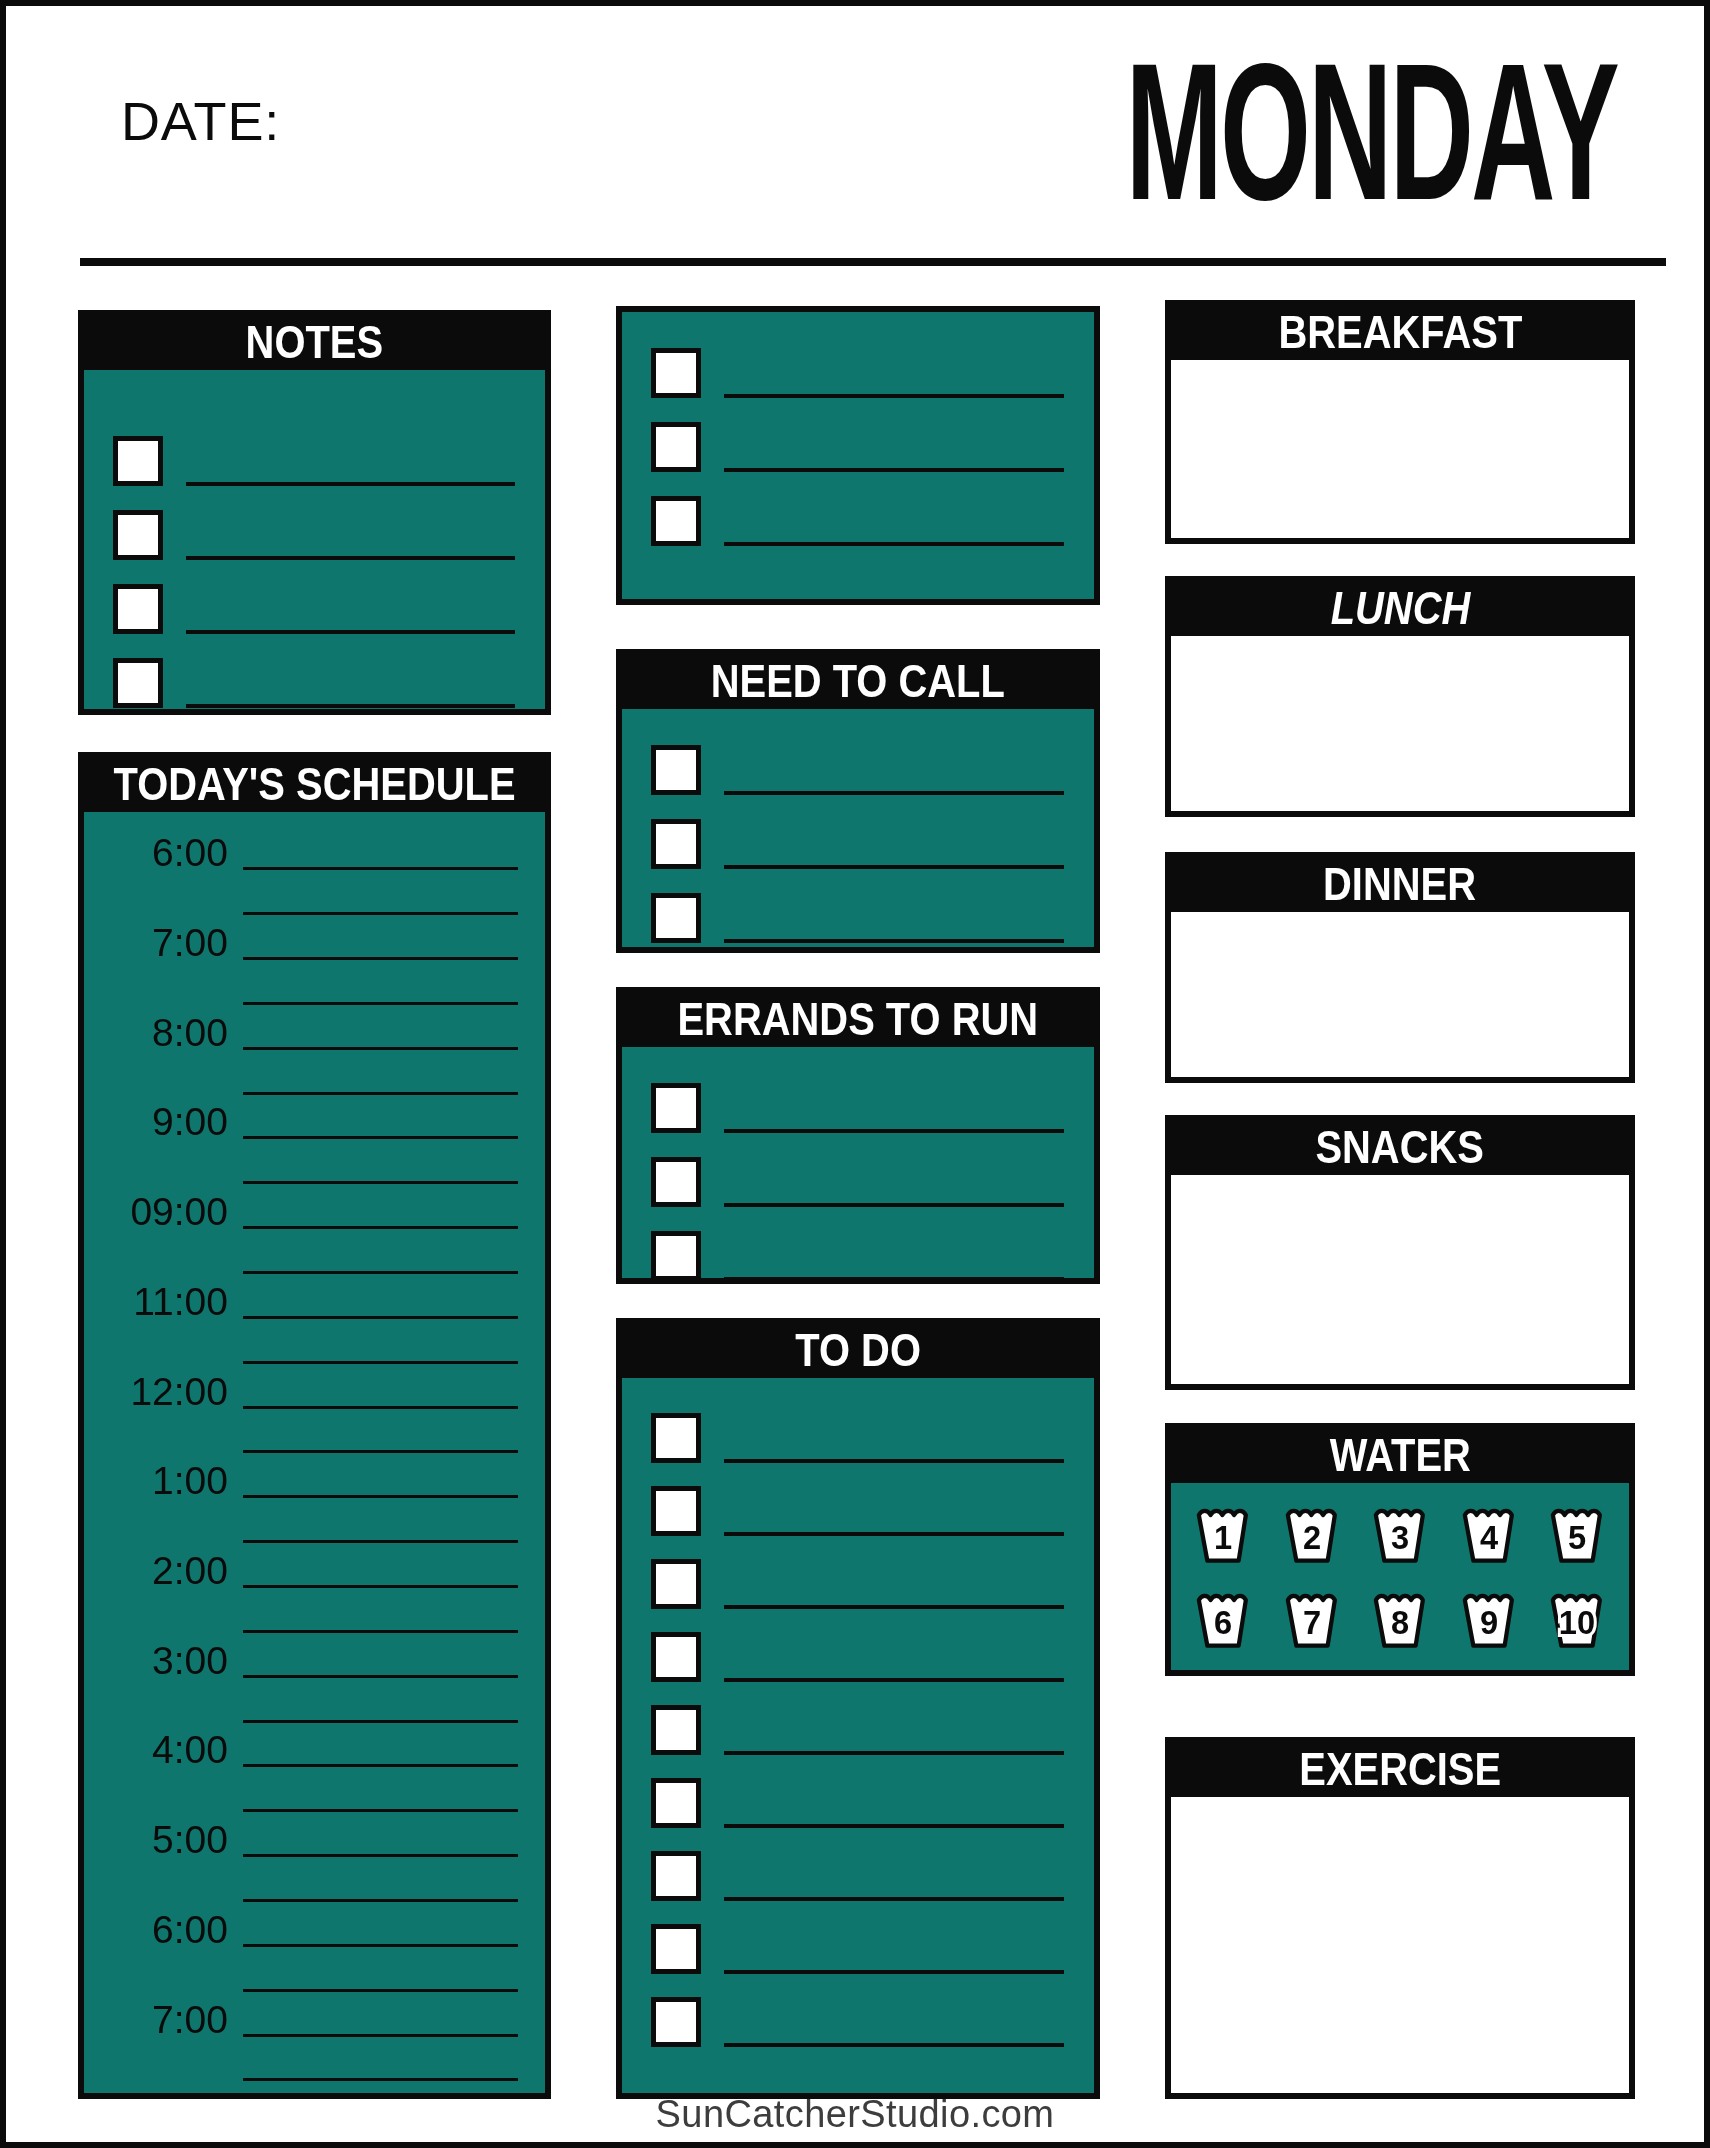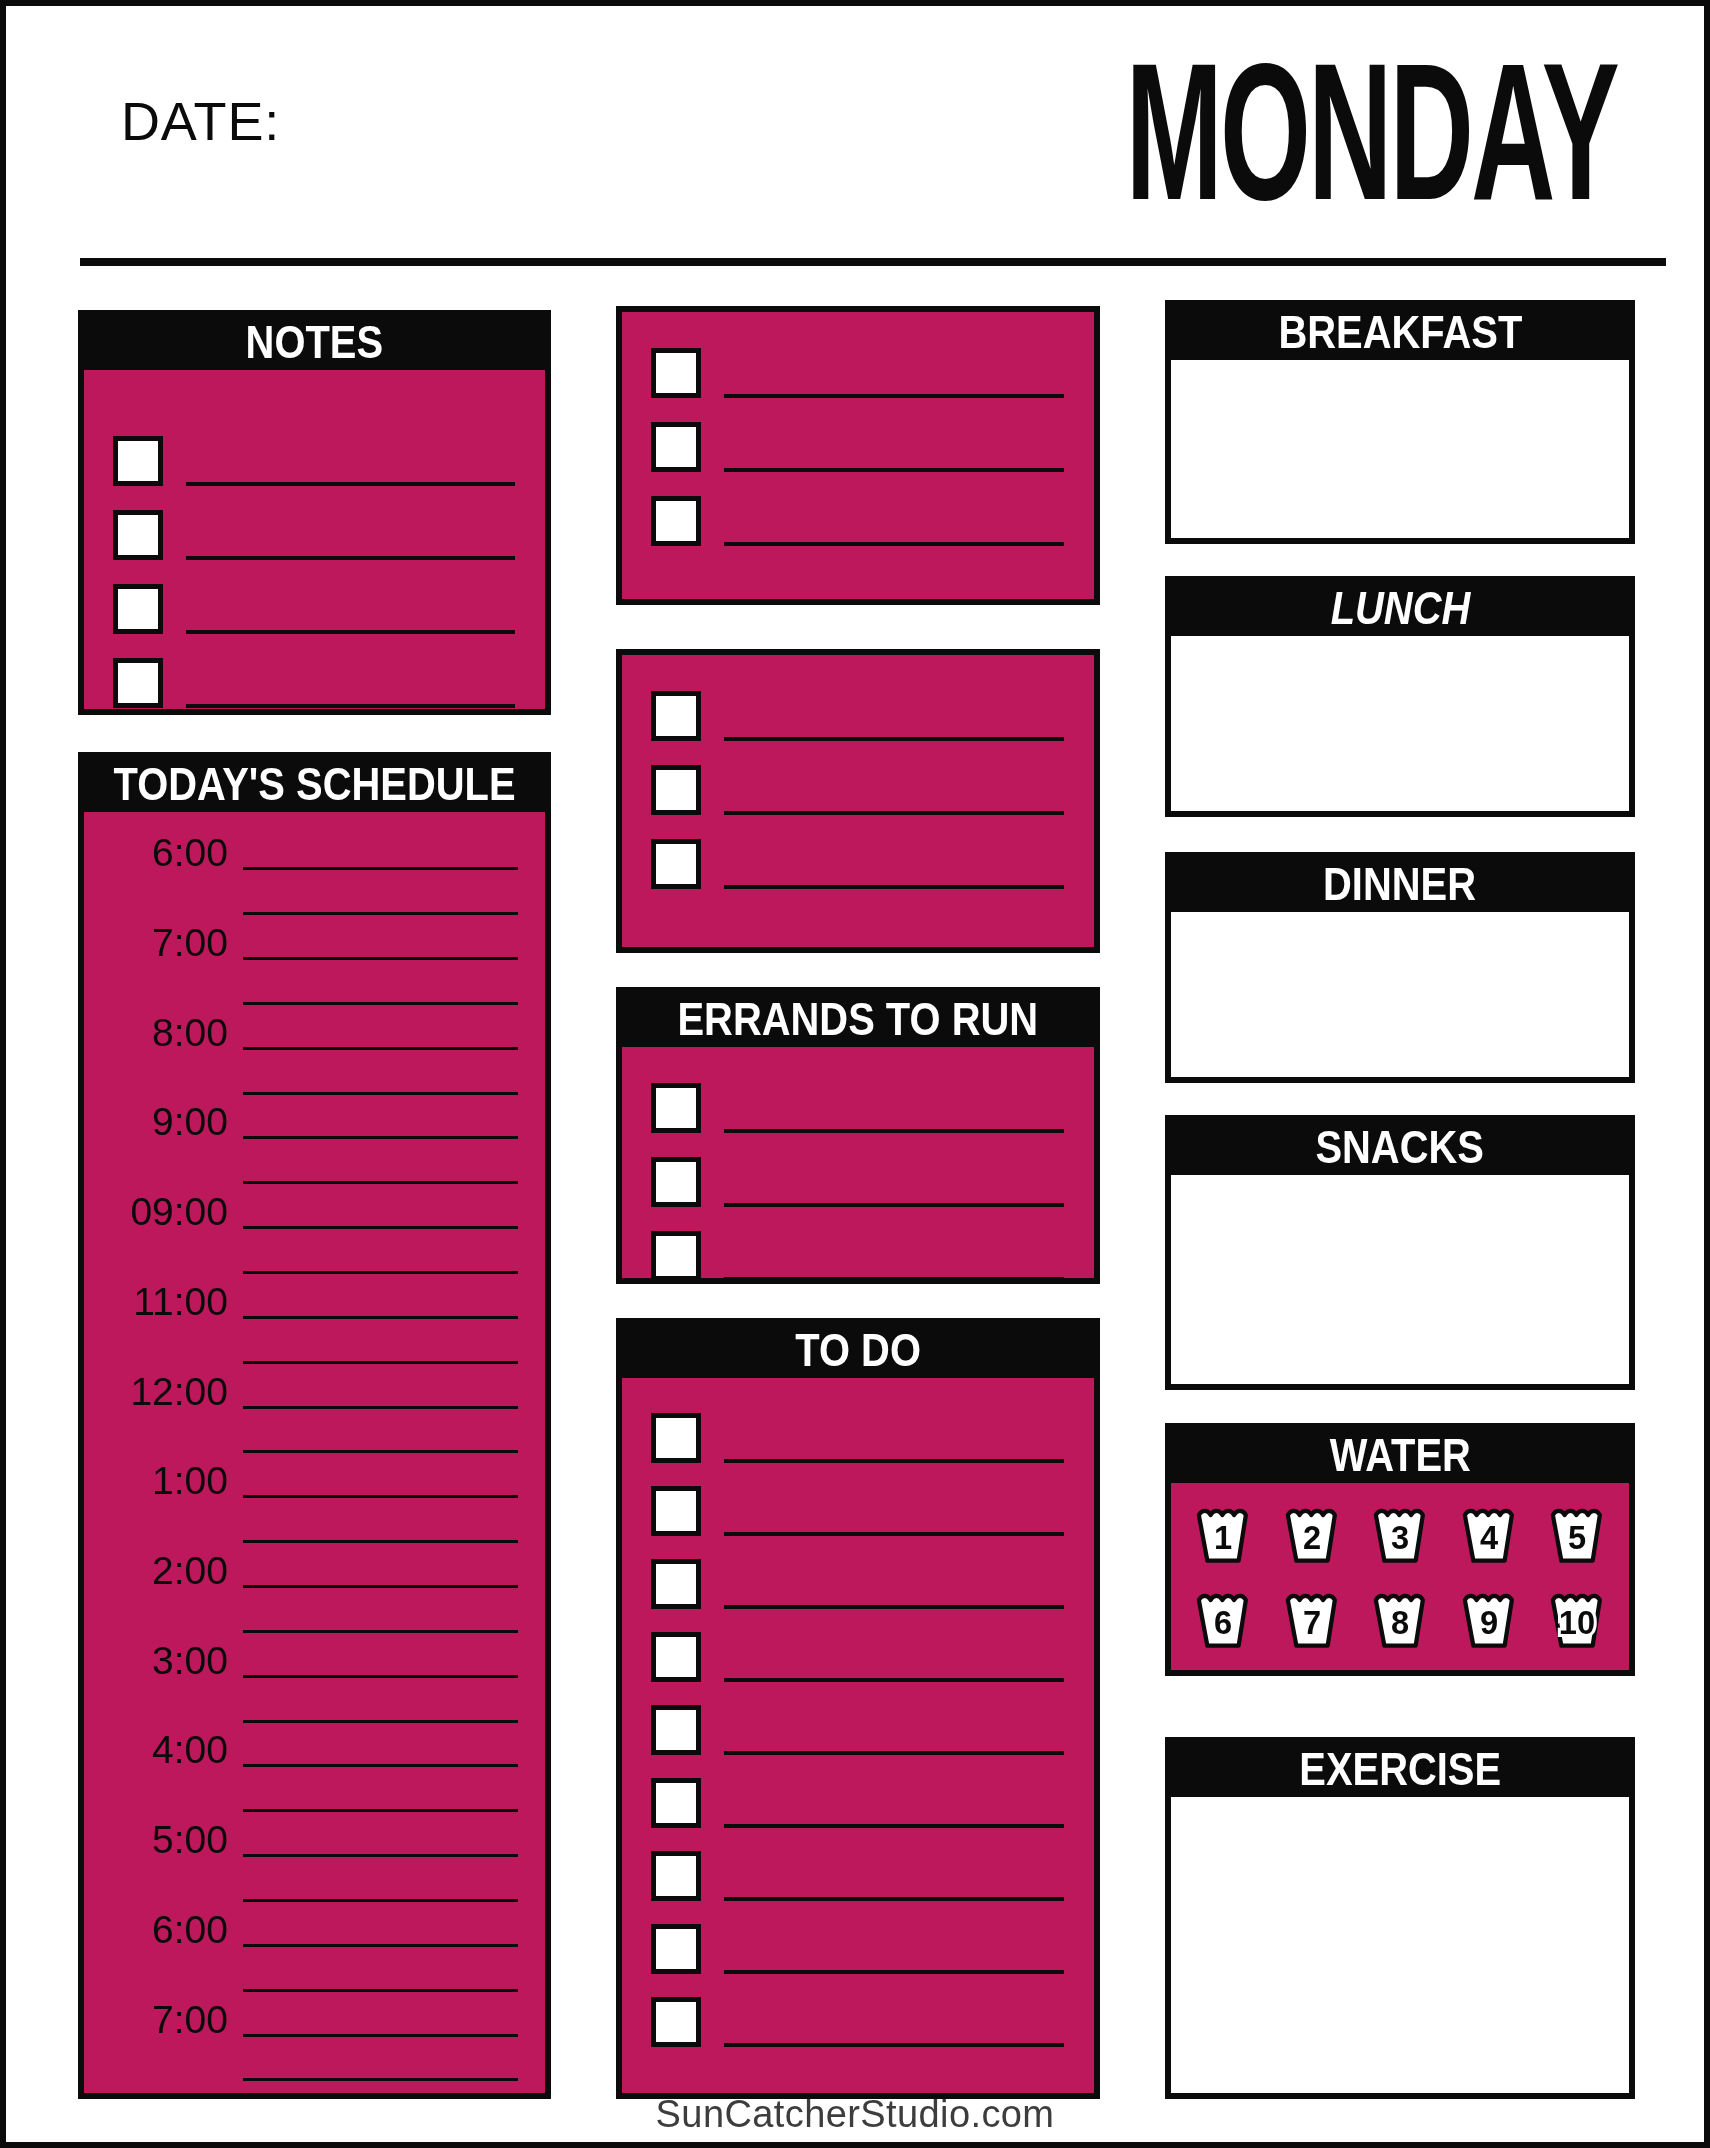--- a/index.html
+++ b/index.html
@@ -13,21 +13,21 @@
   .day-title{
     position:absolute;top:28px;right:87px;font-size:195px;font-weight:700;line-height:1;
     letter-spacing:-5px;transform:scaleX(0.60);transform-origin:100% 0;white-space:nowrap;
   }
   .rule{position:absolute;left:74px;right:38px;top:252px;height:7.6px;background:#0b0b0b;}
   
   .cols{position:absolute;left:72px;top:294px;width:1558px;height:1799px;display:flex;gap:65px;}
   .col{display:flex;flex-direction:column;}
   .col1{width:473px;}.col2{width:484px;}.col3{width:470px;}
   
-  .box{border:6.7px solid #0b0b0b;background:#be185d;display:flex;flex-direction:column;box-sizing:border-box;}
+  .box{border:6.7px solid #0b0b0b;background:#0f766e;display:flex;flex-direction:column;box-sizing:border-box;}
   .box-header{background:#0b0b0b;color:#fff;text-align:center;height:54px;line-height:52px;flex:0 0 54px;}
   .htext{display:inline-block;font-weight:700;font-size:42px;transform:scale(0.95,1.12);white-space:nowrap;}
   .grow{flex:1 1 auto;}
   
   .check-body{flex:1;padding:11.7px 25px 0 28.5px;display:flex;flex-direction:column;}
   .pad-lg{padding-top:42px;}
   .check-row{height:74px;display:flex;align-items:flex-end;}
   .checkbox{width:50px;height:50px;border:5.9px solid #0b0b0b;box-sizing:border-box;background:#fff;}
   .check-line{flex:1;height:0;border-bottom:4.2px solid #0b0b0b;margin:0 5px 0 23.5px;}
   
@@ -209,20 +209,23 @@
             </div>
 
             <div class="check-row">
               <span class="checkbox"></span>
               <span class="check-line"></span>
             </div>
           </div>
       </div>
 
       <div class="box" style="margin-top:44px;height:304px;">
+        <div class="box-header">
+          <span class="htext">NEED TO CALL</span>
+        </div>
         <div class="check-body">
 
             <div class="check-row">
               <span class="checkbox"></span>
               <span class="check-line"></span>
             </div>
 
             <div class="check-row">
               <span class="checkbox"></span>
               <span class="check-line"></span>

